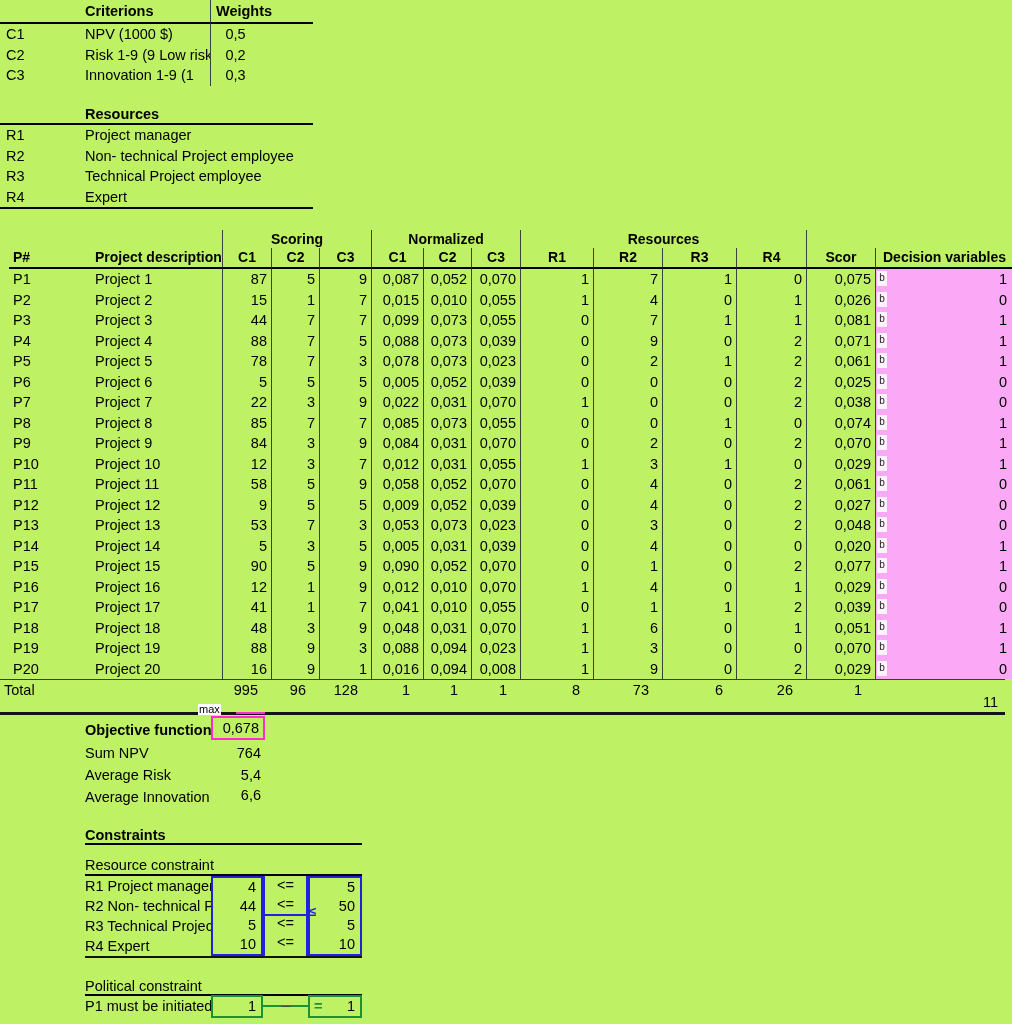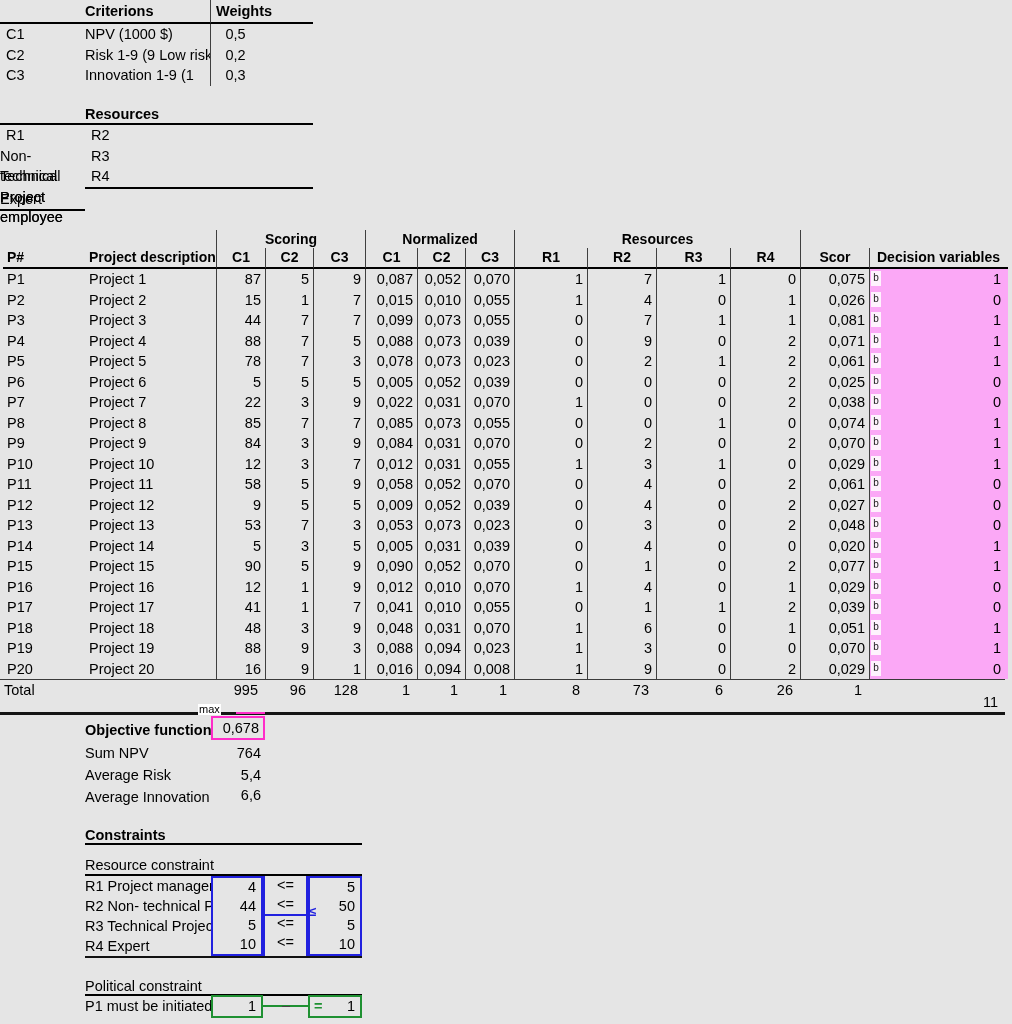--- a/index.html
+++ b/index.html
@@ -1,36 +1,36 @@
 <!DOCTYPE html>
 <html><head>
 <meta charset="utf-8">
 <style>
   html,body{margin:0;padding:0;background:#fff;}
-  #screen{position:relative;width:1012px;height:1024px;background:#e5e5e5;overflow:hidden;
+  #screen{position:relative;width:1012px;height:1024px;background:#bef264;overflow:hidden;
           font-family:"Liberation Sans",sans-serif;font-size:14.5px;color:#000;}
   .b{font-weight:bold;}
   .nw{white-space:nowrap;overflow:hidden;}
 
   
   .crit{position:absolute;top:0;left:0;width:313px;display:grid;grid-template-columns:85px 125px 103px;}
   .crit .hdr{height:22px;line-height:22px;font-weight:bold;border-bottom:2px solid #000;}
   .crit .cell{height:20.5px;line-height:20.5px;}
   .wcol{border-left:1px solid #3f3f3f;}
   .wval{text-align:center;padding-right:53px;}
   .code{padding-left:6px;}
 
   
   .res{position:absolute;top:106px;left:0;width:313px;display:grid;grid-template-columns:85px 228px;}
   .res .hdr{height:17px;line-height:17px;font-weight:bold;border-bottom:2px solid #000;}
   .res .cell{height:20.5px;line-height:20.5px;}
   .res .last{border-bottom:2px solid #000;}
 
   
-  .mtable{position:absolute;top:230px;left:3px;width:878px;display:grid;
+  .mtable{position:absolute;top:230px;left:9px;width:878px;display:grid;
           grid-template-columns:85px 128px 49px 48px 52px 52px 48px 49px 73px 69px 74px 70px 69px 139px;}
   .gh{height:18px;line-height:18px;font-weight:bold;text-align:center;font-size:14px;}
   .ch{height:19px;line-height:18px;font-weight:bold;text-align:center;font-size:14px;border-bottom:2px solid #000;}
   .dc{height:20.5px;line-height:20.5px;}
   .num{text-align:right;padding-right:4px;}
   .bl{border-left:1px solid #3f3f3f;}
   .c-p{text-align:left;padding-left:4px;}
   .c-desc{text-align:left;padding-left:1px;white-space:nowrap;}
   .dvh{text-align:left !important;padding-left:7px;}
   .dv{position:relative;background:#FBA8F6;text-align:right;padding-right:7px;}
@@ -87,20 +87,21 @@
     <div class="cell code">C3</div>
     <div class="cell nw">Innovation 1-9 (1</div>
     <div class="cell wcol wval">0,3</div>
   </div>
 
   <div class="res">
     <div class="hdr"></div>
     <div class="hdr">Resources</div>
 
     <div class="cell code">R1</div>
+    <div class="cell">Project manager</div>
     <div class="cell code">R2</div>
     <div class="cell">Non- technical Project employee</div>
     <div class="cell code">R3</div>
     <div class="cell">Technical Project employee</div>
     <div class="cell code last">R4</div>
     <div class="cell last">Expert</div>
   </div>
 
   <div class="mtable">
     <div class="gh sp2"></div>

